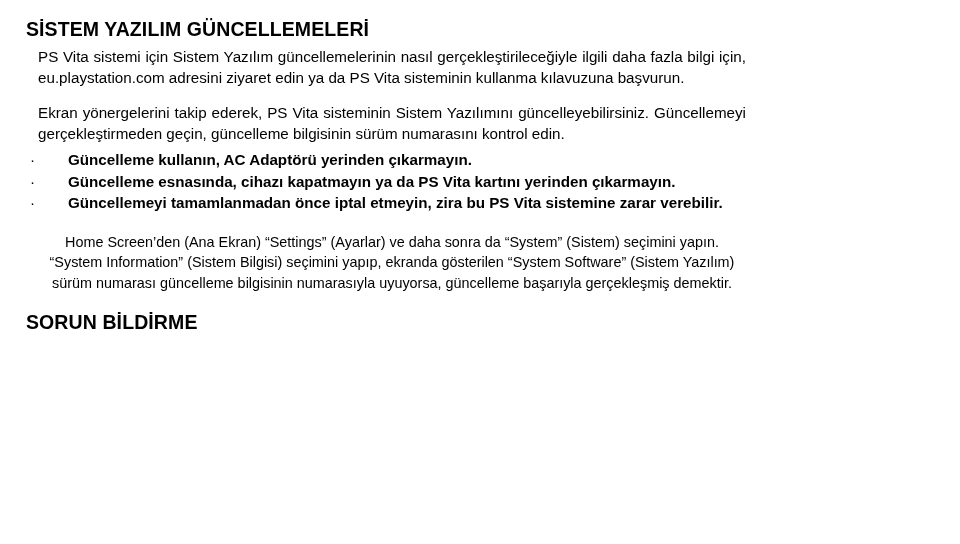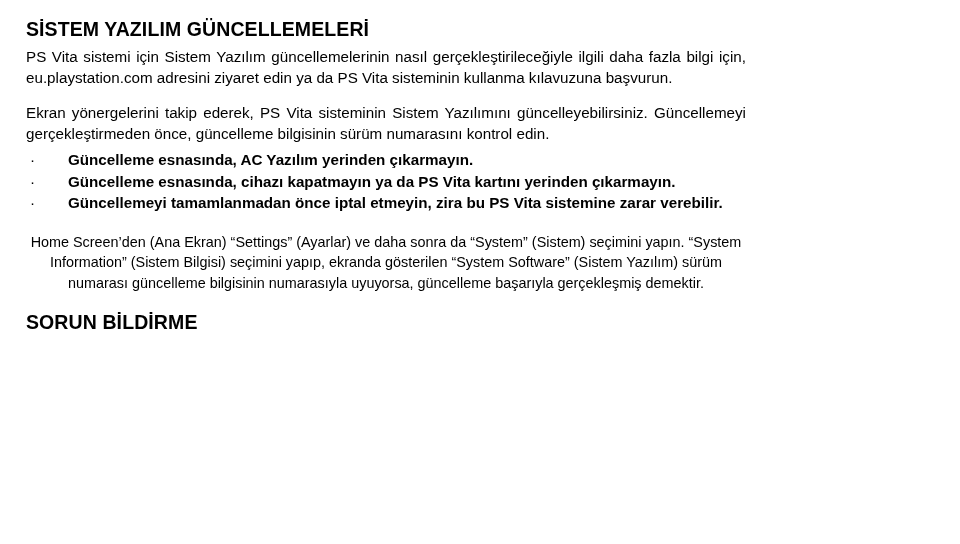--- a/index.html
+++ b/index.html
@@ -26,21 +26,21 @@
     letter-spacing: 0.1px;
     margin: 0 0 6px 0;
     line-height: 1.2;
   }
   .section + .section {
     margin-top: 18px;
   }
   p.para {
     font-size: 15.2px;
     line-height: 1.38;
-    margin: 0 0 0 0;
+    margin: 0 0 0 12px;
     text-align: justify;
     text-justify: inter-word;
   }
   p.para + p.para {
     margin-top: 14px;
   }
   p.para.narrow {
     font-size: 14.4px;
     line-height: 1.42;
   }
@@ -77,25 +77,25 @@
   }
 </style>
 </head>
 <body>
 
 <div class="page">
 
   <div class="section sec0">
     <h2 class="section-title">SİSTEM YAZILIM GÜNCELLEMELERİ</h2>
     <p class="para">PS Vita sistemi için Sistem Yazılım güncellemelerinin nasıl gerçekleştirileceğiyle ilgili daha fazla bilgi için, eu.playstation.com adresini ziyaret edin ya da PS Vita sisteminin kullanma kılavuzuna başvurun.</p>
-    <p class="para">Ekran yönergelerini takip ederek, PS Vita sisteminin Sistem Yazılımını güncelleyebilirsiniz. Güncellemeyi gerçekleştirmeden önce, güncelleme bilgisinin sürüm numarasını kontrol edin.</p>
+    <p class="para">Ekran yönergelerini takip ederek, PS Vita sisteminin Sistem Yazılımını güncelleyebilirsiniz. Güncellemeyi gerçekleştirmeden geçin, güncelleme bilgisinin sürüm numarasını kontrol edin.</p>
     <ul class="bullets">
       <li>
         <span class="dot">·</span>
-        <span class="btext">Güncelleme esnasında, AC Yazılım yerinden çıkarmayın.</span>
+        <span class="btext">Güncelleme kullanın, AC Adaptörü yerinden çıkarmayın.</span>
       </li>
       <li>
         <span class="dot">·</span>
         <span class="btext">Güncelleme esnasında, cihazı kapatmayın ya da PS Vita kartını yerinden çıkarmayın.</span>
       </li>
       <li>
         <span class="dot">·</span>
         <span class="btext">Güncellemeyi tamamlanmadan önce iptal etmeyin, zira bu PS Vita sistemine zarar verebilir.</span>
       </li>
     </ul>

